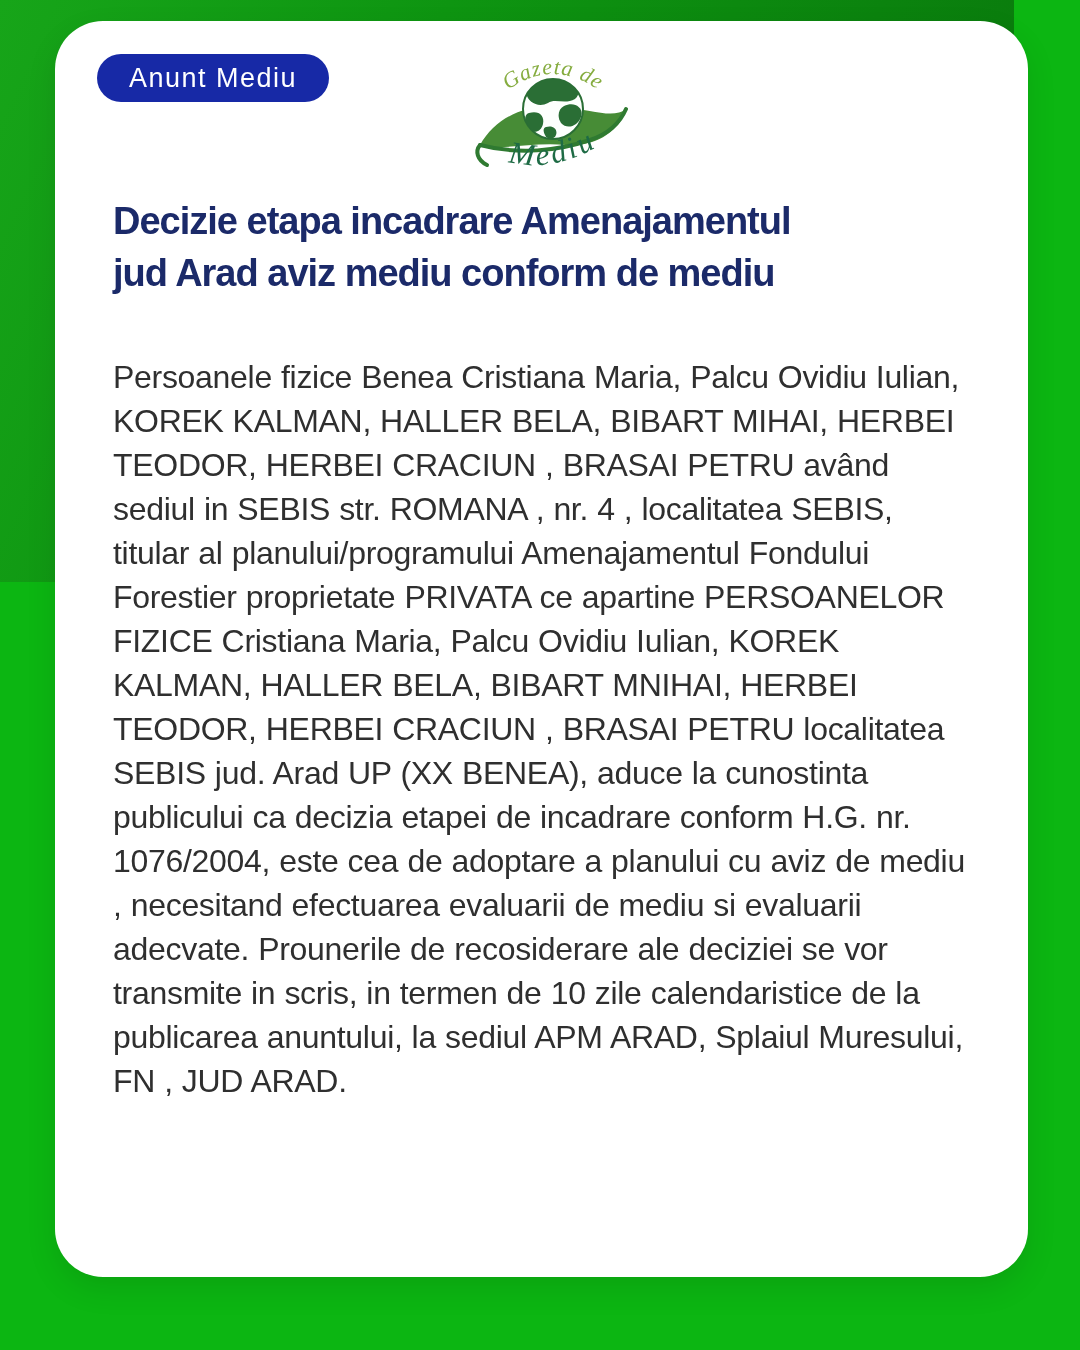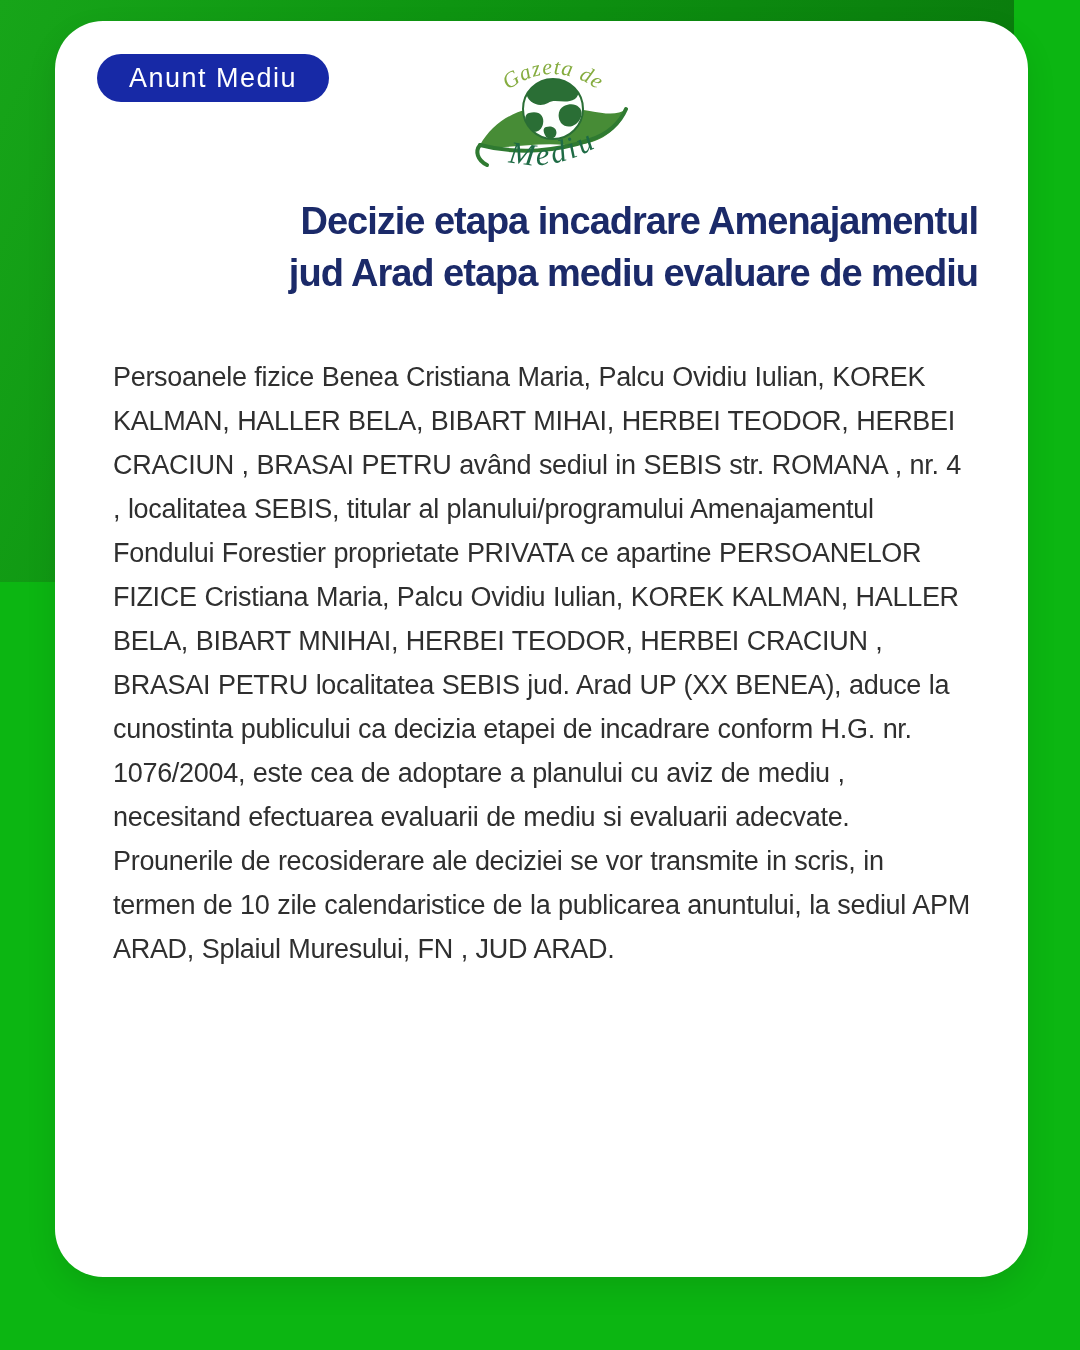--- a/index.html
+++ b/index.html
@@ -58,27 +58,26 @@
     letter-spacing: 3px;
     fill: #1E6B45;
   }
   .title {
     margin: 174px 50px 0 58px;
     color: #1B2A69;
     font-weight: bold;
     font-size: 38px;
     letter-spacing: -1px;
     line-height: 52px;
-    text-align: right;
   }
   .title .title-line { white-space: nowrap; }
   .body-text {
     margin: 56px 56px 0 58px;
     color: #2F2F2F;
-    font-size: 27px;
+    font-size: 32px;
     letter-spacing: -0.3px;
     line-height: 44px;
     word-spacing: 0.5px;
   }
 </style>
 </head>
 <body>
 
 <div class="canvas">
   <div class="bg-dark-band"></div>
@@ -117,19 +116,19 @@
           <textPath href="#arcTop" startOffset="50%" text-anchor="middle">Gazeta de</textPath>
         </text>
         <text class="logo-arc-bottom">
           <textPath href="#arcBottom" startOffset="50%" text-anchor="middle">Mediu</textPath>
         </text>
       </svg>
     </div>
 
     <div class="title">
       <div class="title-line">Decizie etapa incadrare Amenajamentul</div>
-      <div class="title-line">jud Arad etapa mediu evaluare de mediu</div>
+      <div class="title-line">jud Arad aviz mediu conform de mediu</div>
     </div>
 
     <div class="body-text">Persoanele fizice Benea Cristiana Maria, Palcu Ovidiu Iulian, KOREK KALMAN, HALLER BELA, BIBART MIHAI, HERBEI TEODOR, HERBEI CRACIUN , BRASAI PETRU având sediul in SEBIS str. ROMANA , nr. 4 , localitatea SEBIS, titular al planului/programului Amenajamentul Fondului Forestier proprietate PRIVATA ce apartine PERSOANELOR FIZICE Cristiana Maria, Palcu Ovidiu Iulian, KOREK KALMAN, HALLER BELA, BIBART MNIHAI, HERBEI TEODOR, HERBEI CRACIUN , BRASAI PETRU localitatea SEBIS jud. Arad UP (XX BENEA), aduce la cunostinta publicului ca decizia etapei de incadrare conform H.G. nr. 1076/2004, este cea de adoptare a planului cu aviz de mediu , necesitand efectuarea evaluarii de mediu si evaluarii adecvate. Prounerile de recosiderare ale deciziei se vor transmite in scris, in termen de 10 zile calendaristice de la publicarea anuntului, la sediul APM ARAD, Splaiul Muresului, FN , JUD ARAD.</div>
 
   </div>
 </div>
 
 </body></html>

